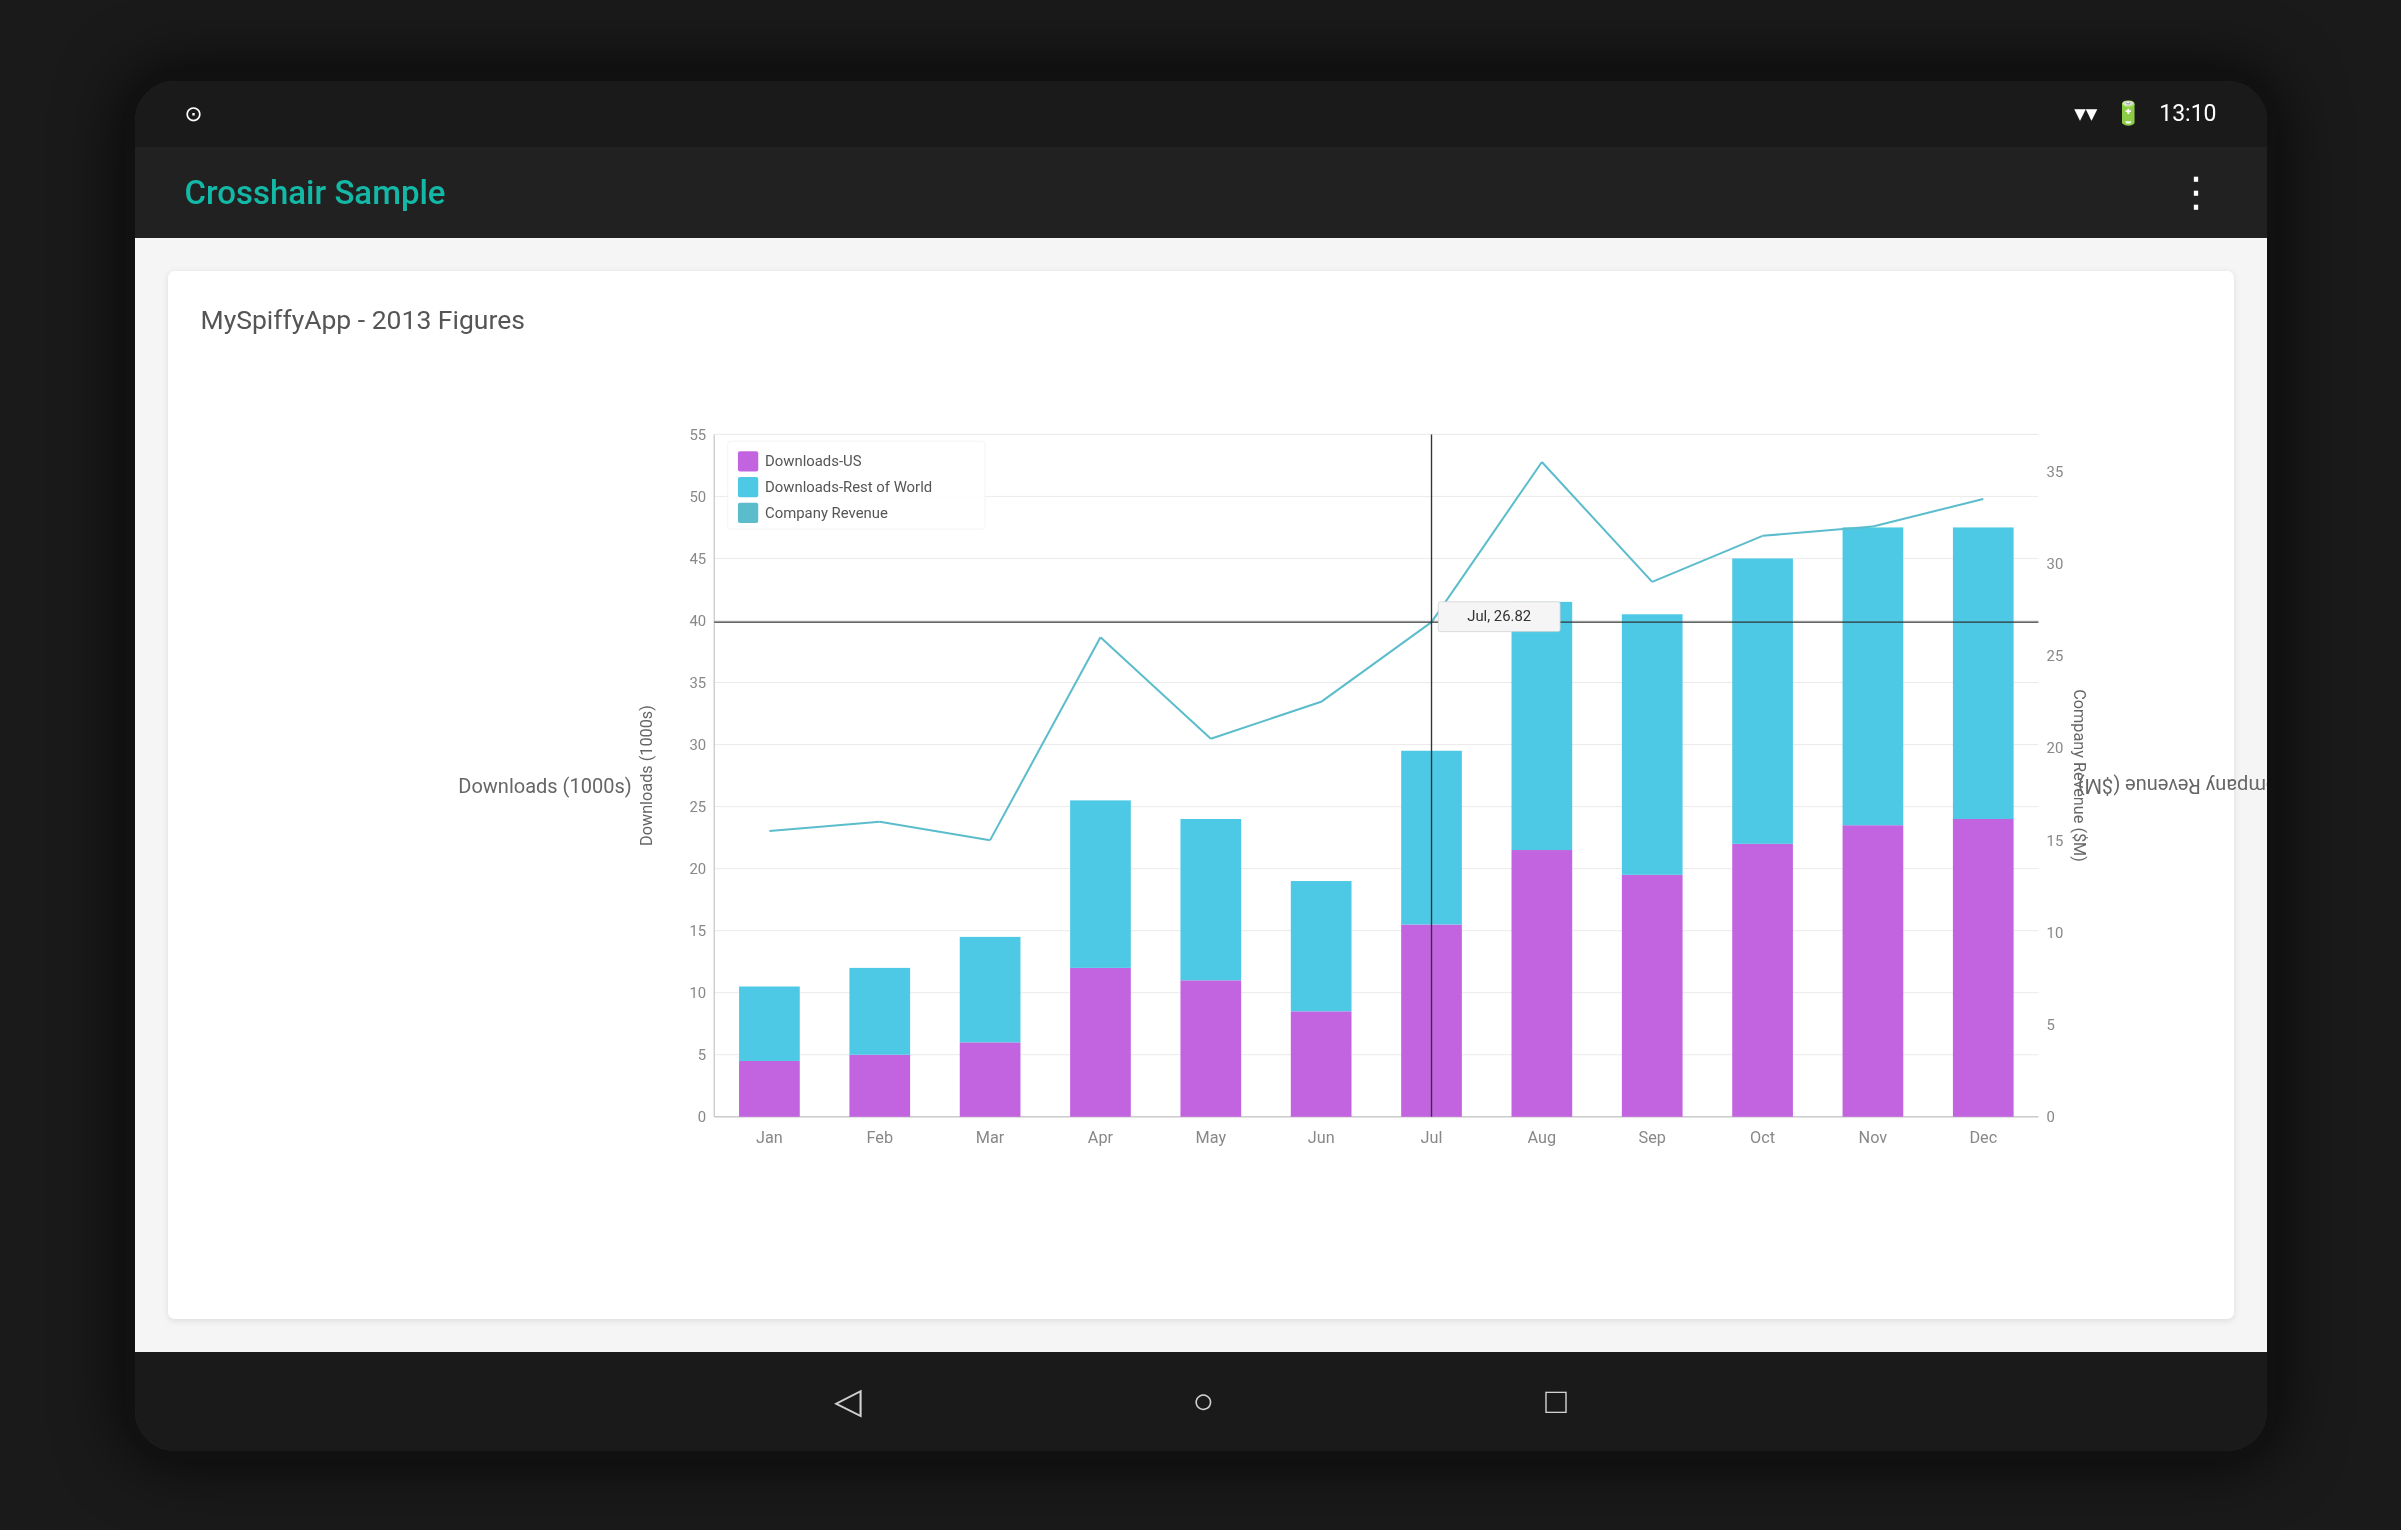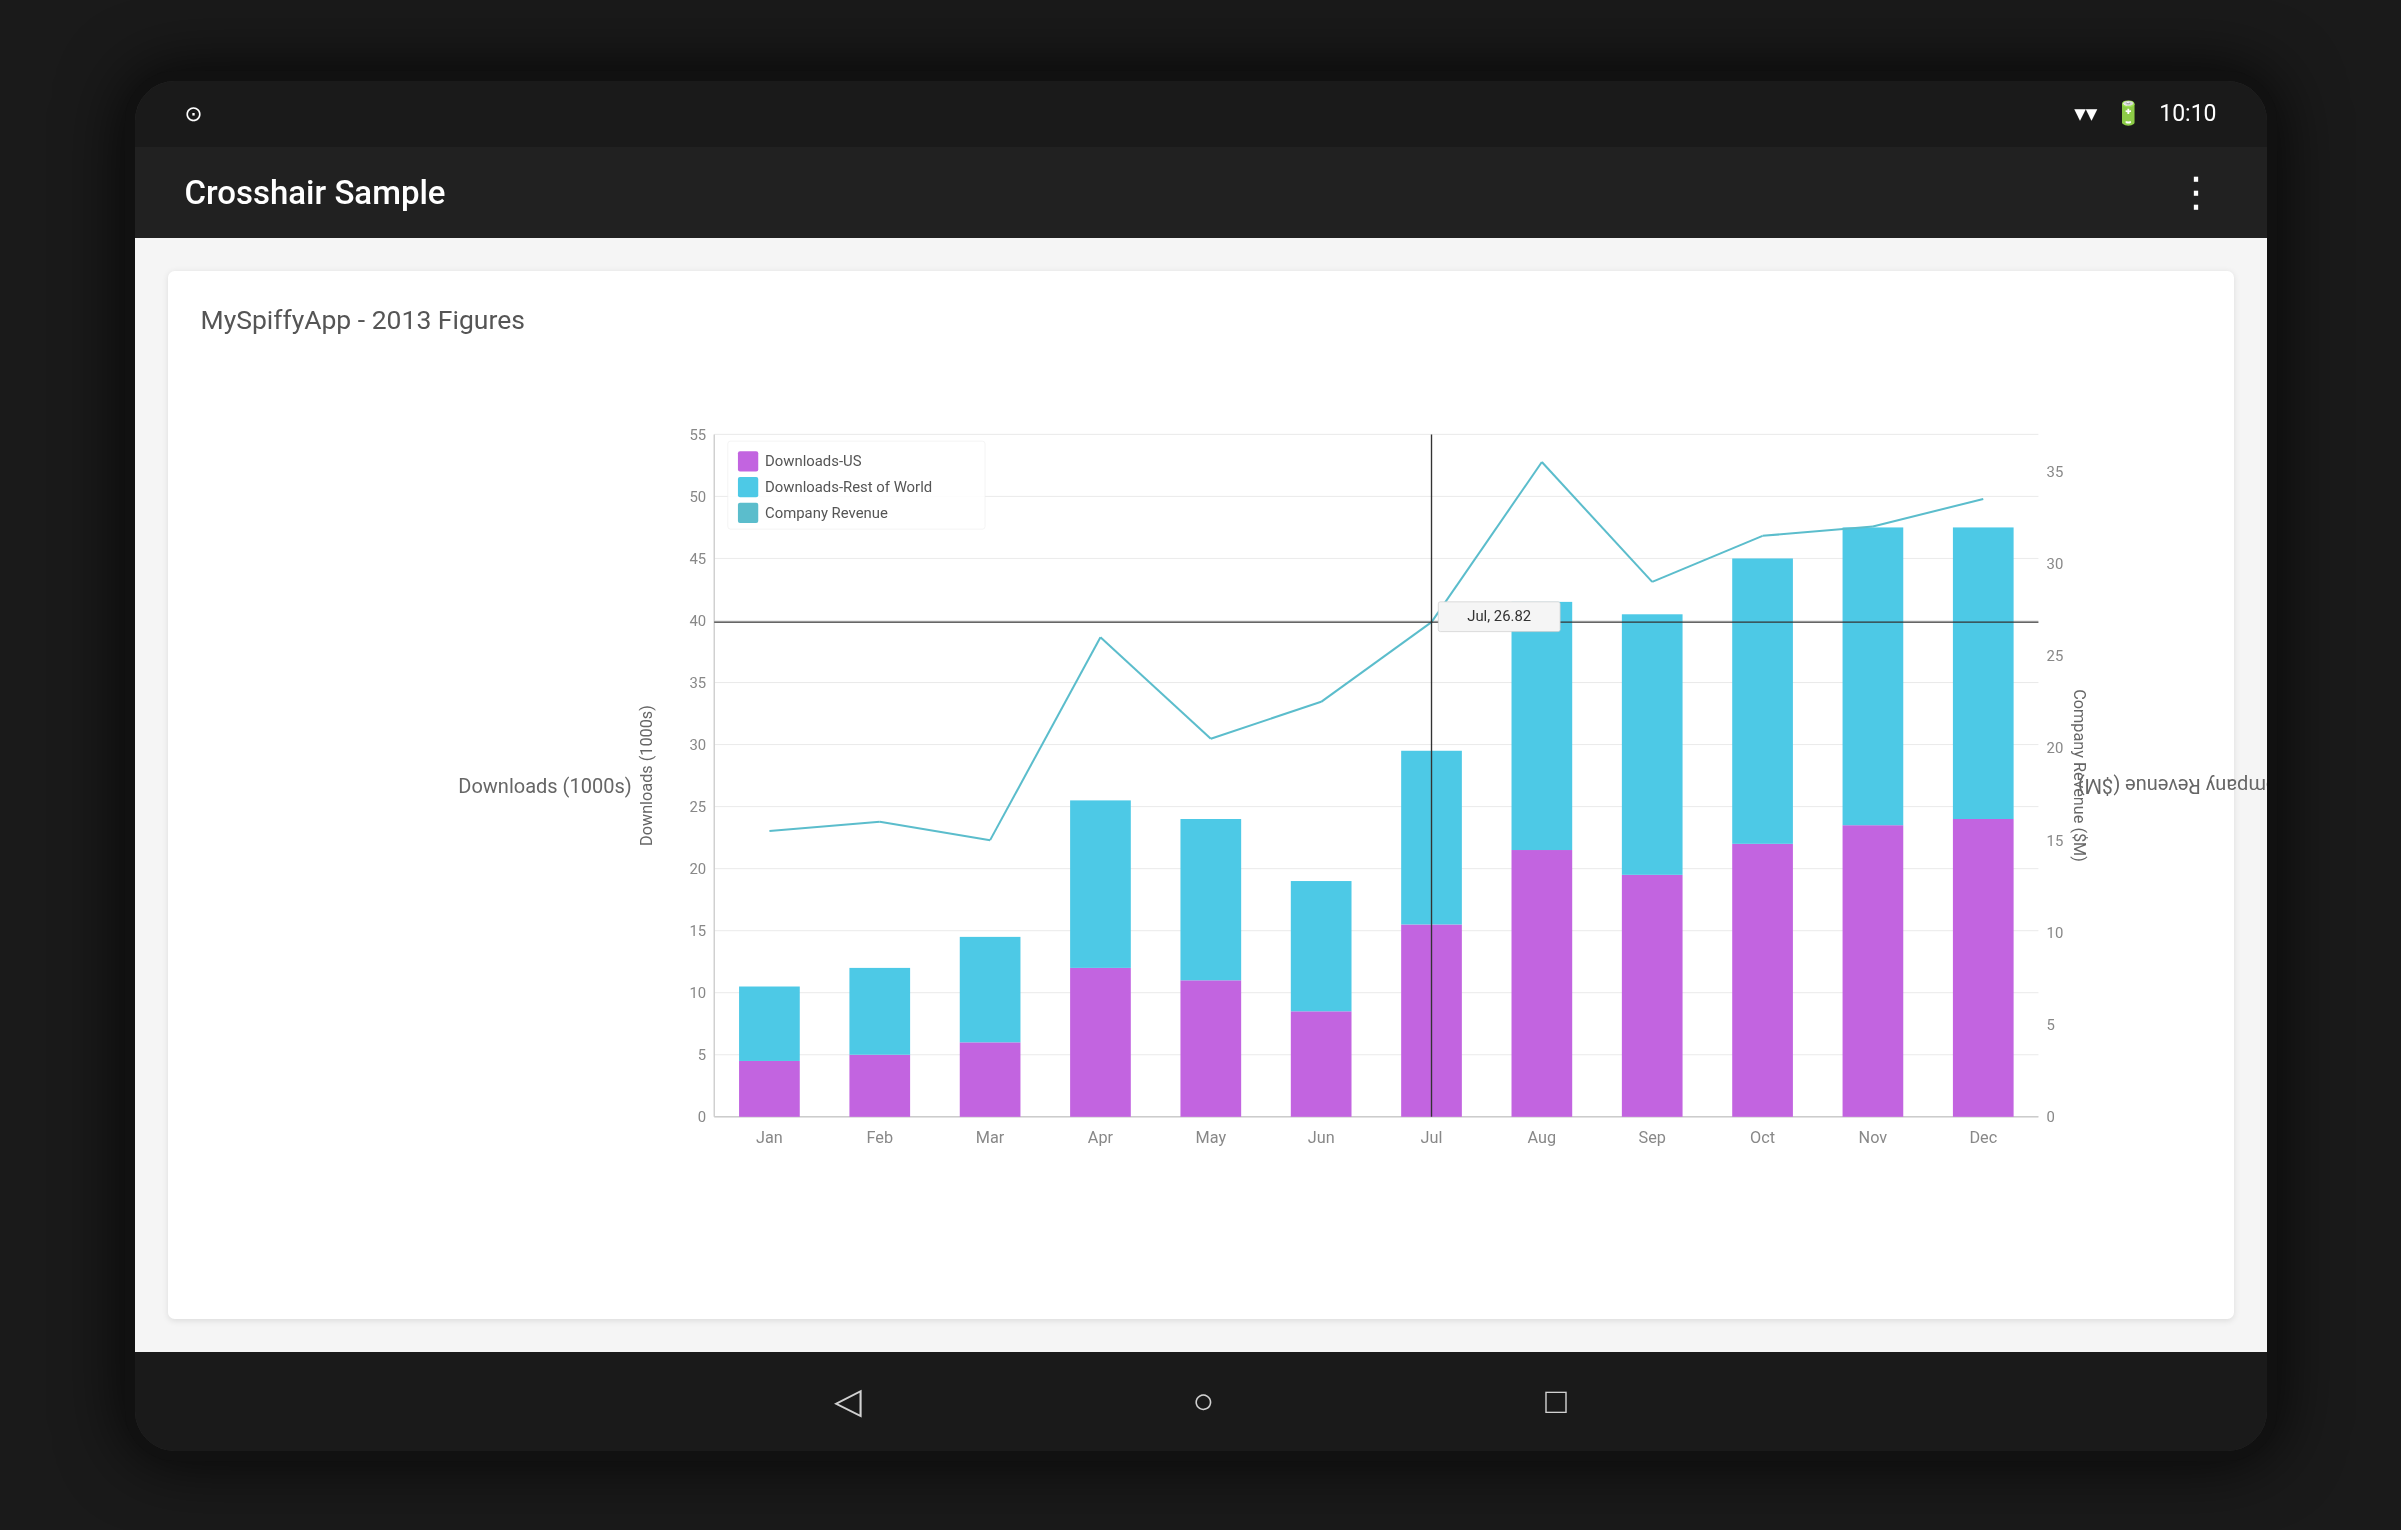--- a/index.html
+++ b/index.html
@@ -37,21 +37,21 @@
     .status-icon { color: white; font-size: 21.5px; }
     .app-bar {
       background: #212121;
       height: 91px;
       display: flex;
       align-items: center;
       justify-content: space-between;
       padding: 0 50px;
       flex-shrink: 0;
     }
-    .app-title { color: #ffffff; font-size: 33px; font-weight: 500; }
+    .app-title { color: #14b8a6; font-size: 33px; font-weight: 500; }
     .overflow-icon { color: white; font-size: 41px; }
     .content-area {
       background: #f5f5f5;
       flex: 1;
       padding: 33px;
       overflow: hidden;
     }
     .chart-container {
       background: white;
       border-radius: 6.6px;
@@ -121,21 +121,21 @@
 
 <div class="device">
 
   <div class="status-bar">
     <div class="status-left">
       <span class="status-icon">⊙</span>
     </div>
     <div class="status-right">
       <span>▾▾</span>
       <span>🔋</span>
-      <span>10:10</span>
+      <span>13:10</span>
     </div>
   </div>
 
   <div class="app-bar">
     <span class="app-title">Crosshair Sample</span>
     <span class="overflow-icon">⋮</span>
   </div>
 
   <div class="content-area">
     <div class="chart-container">

